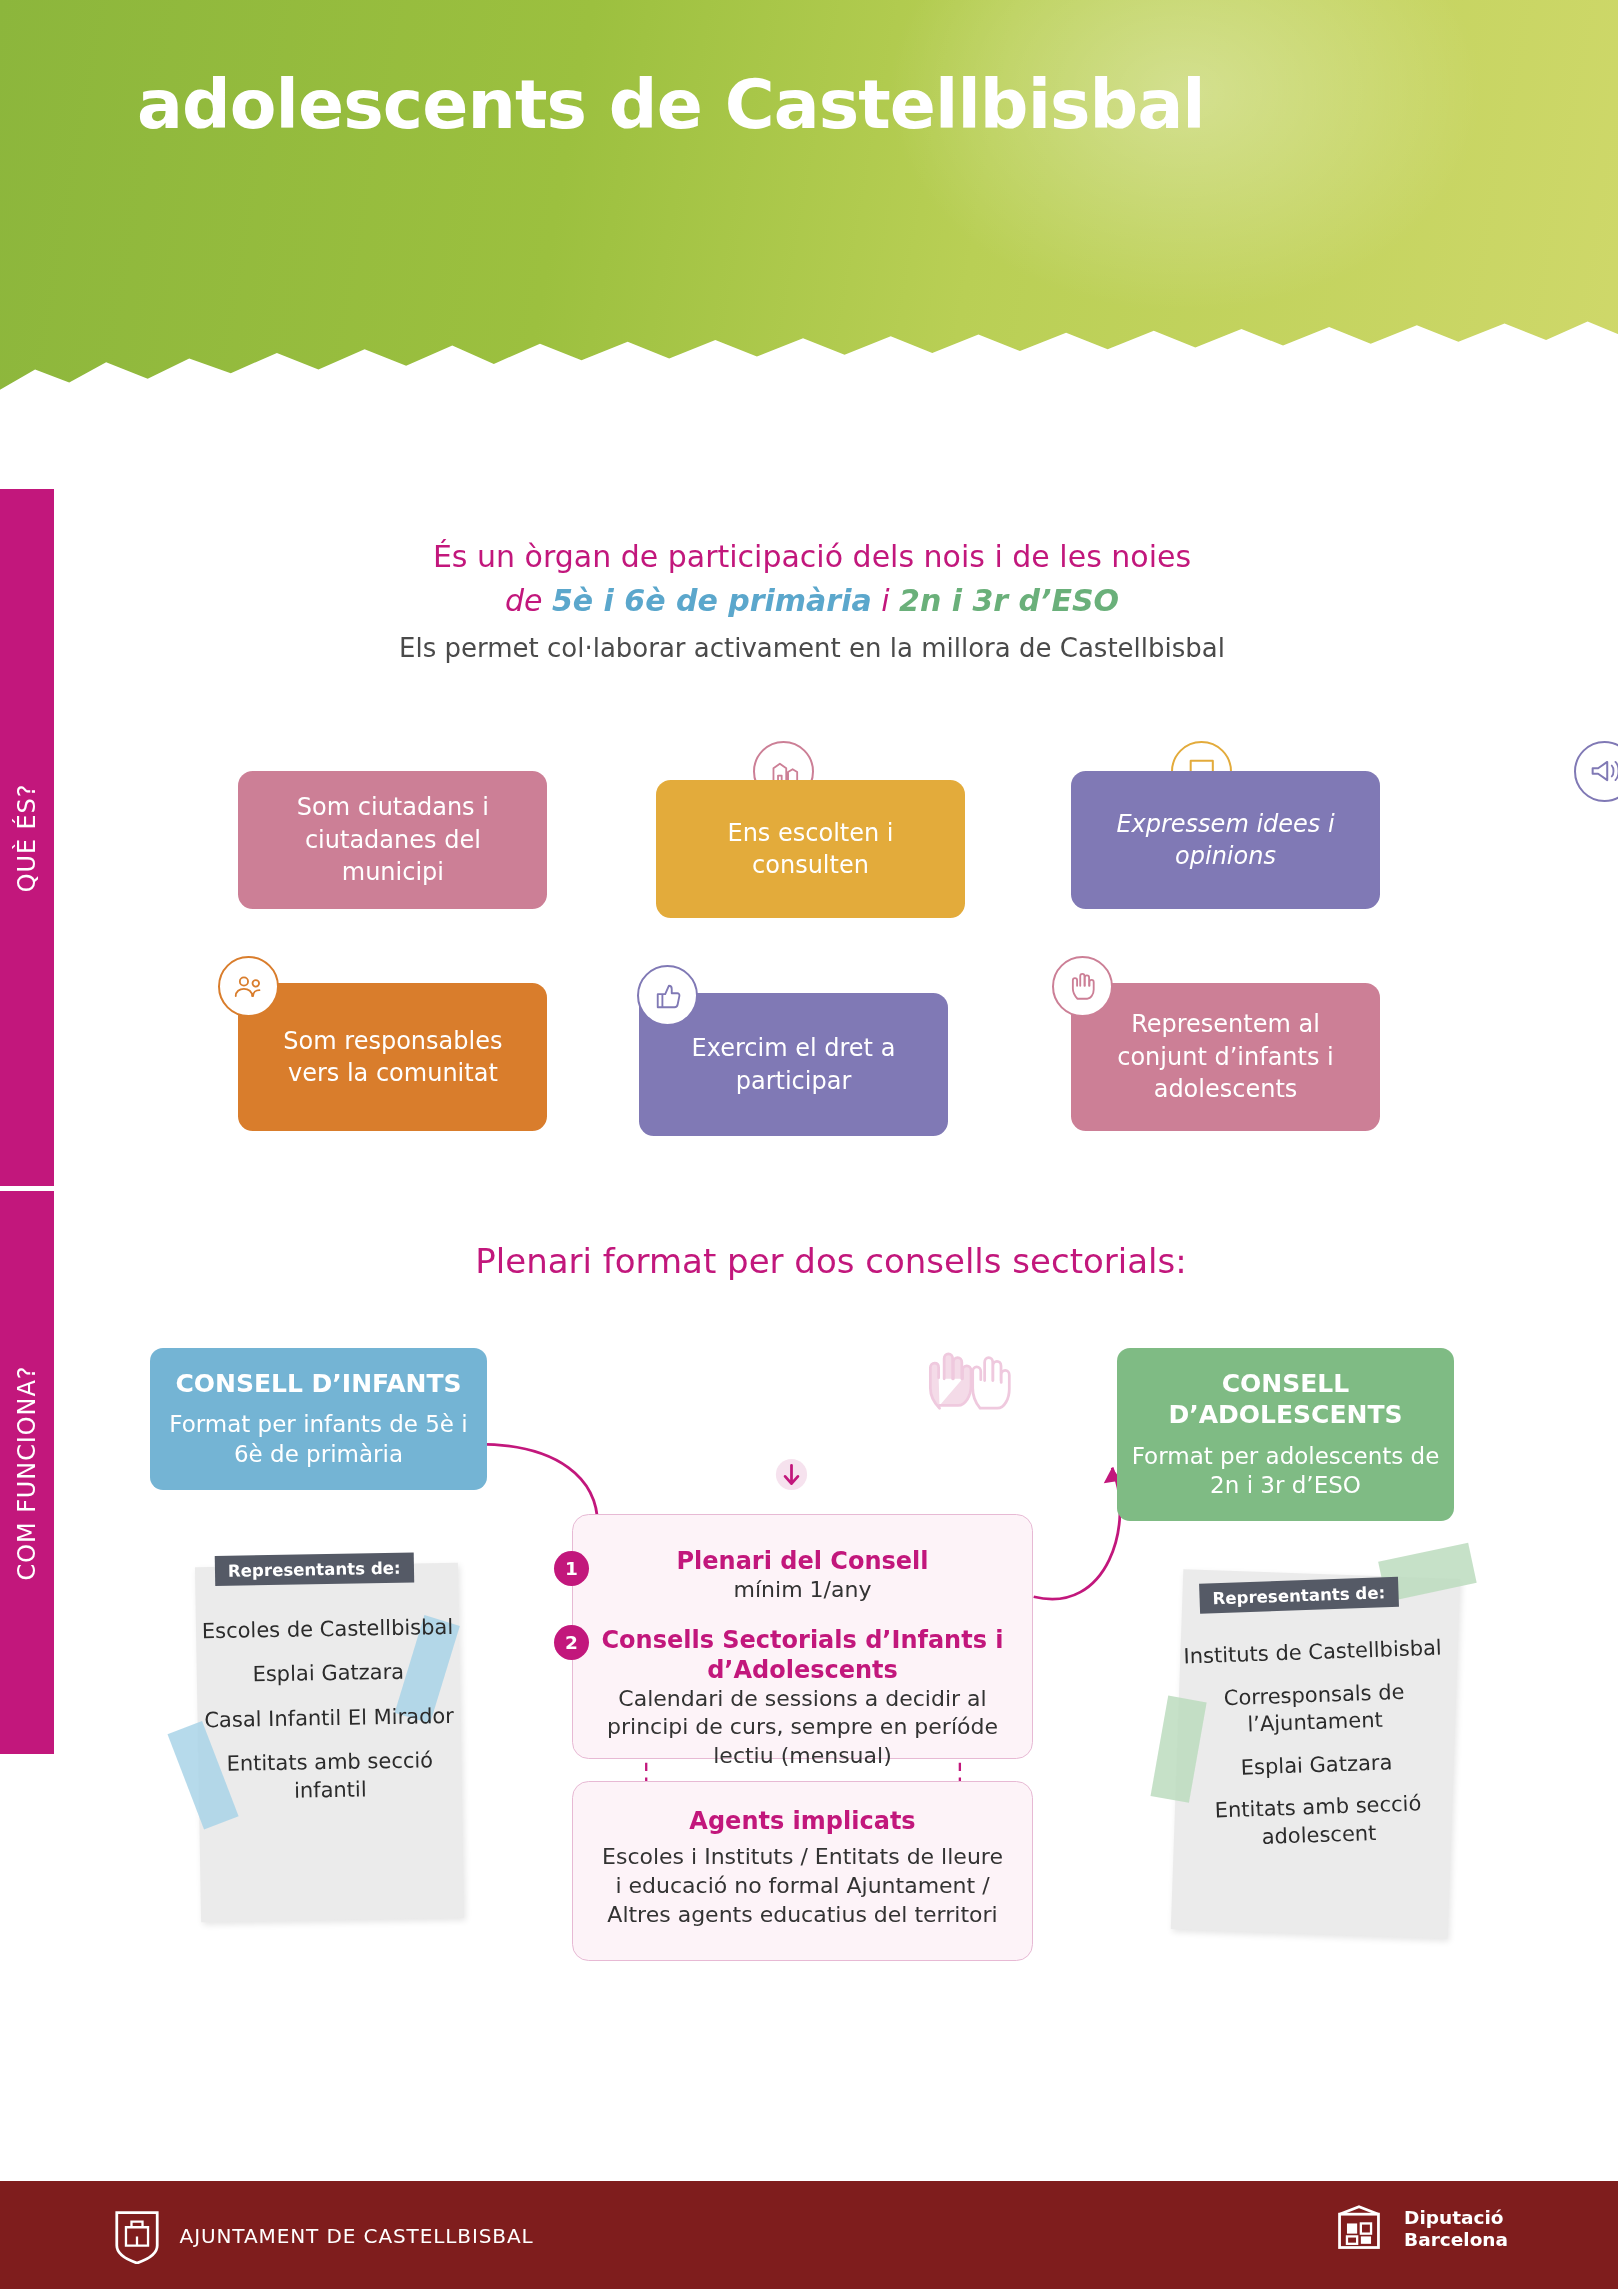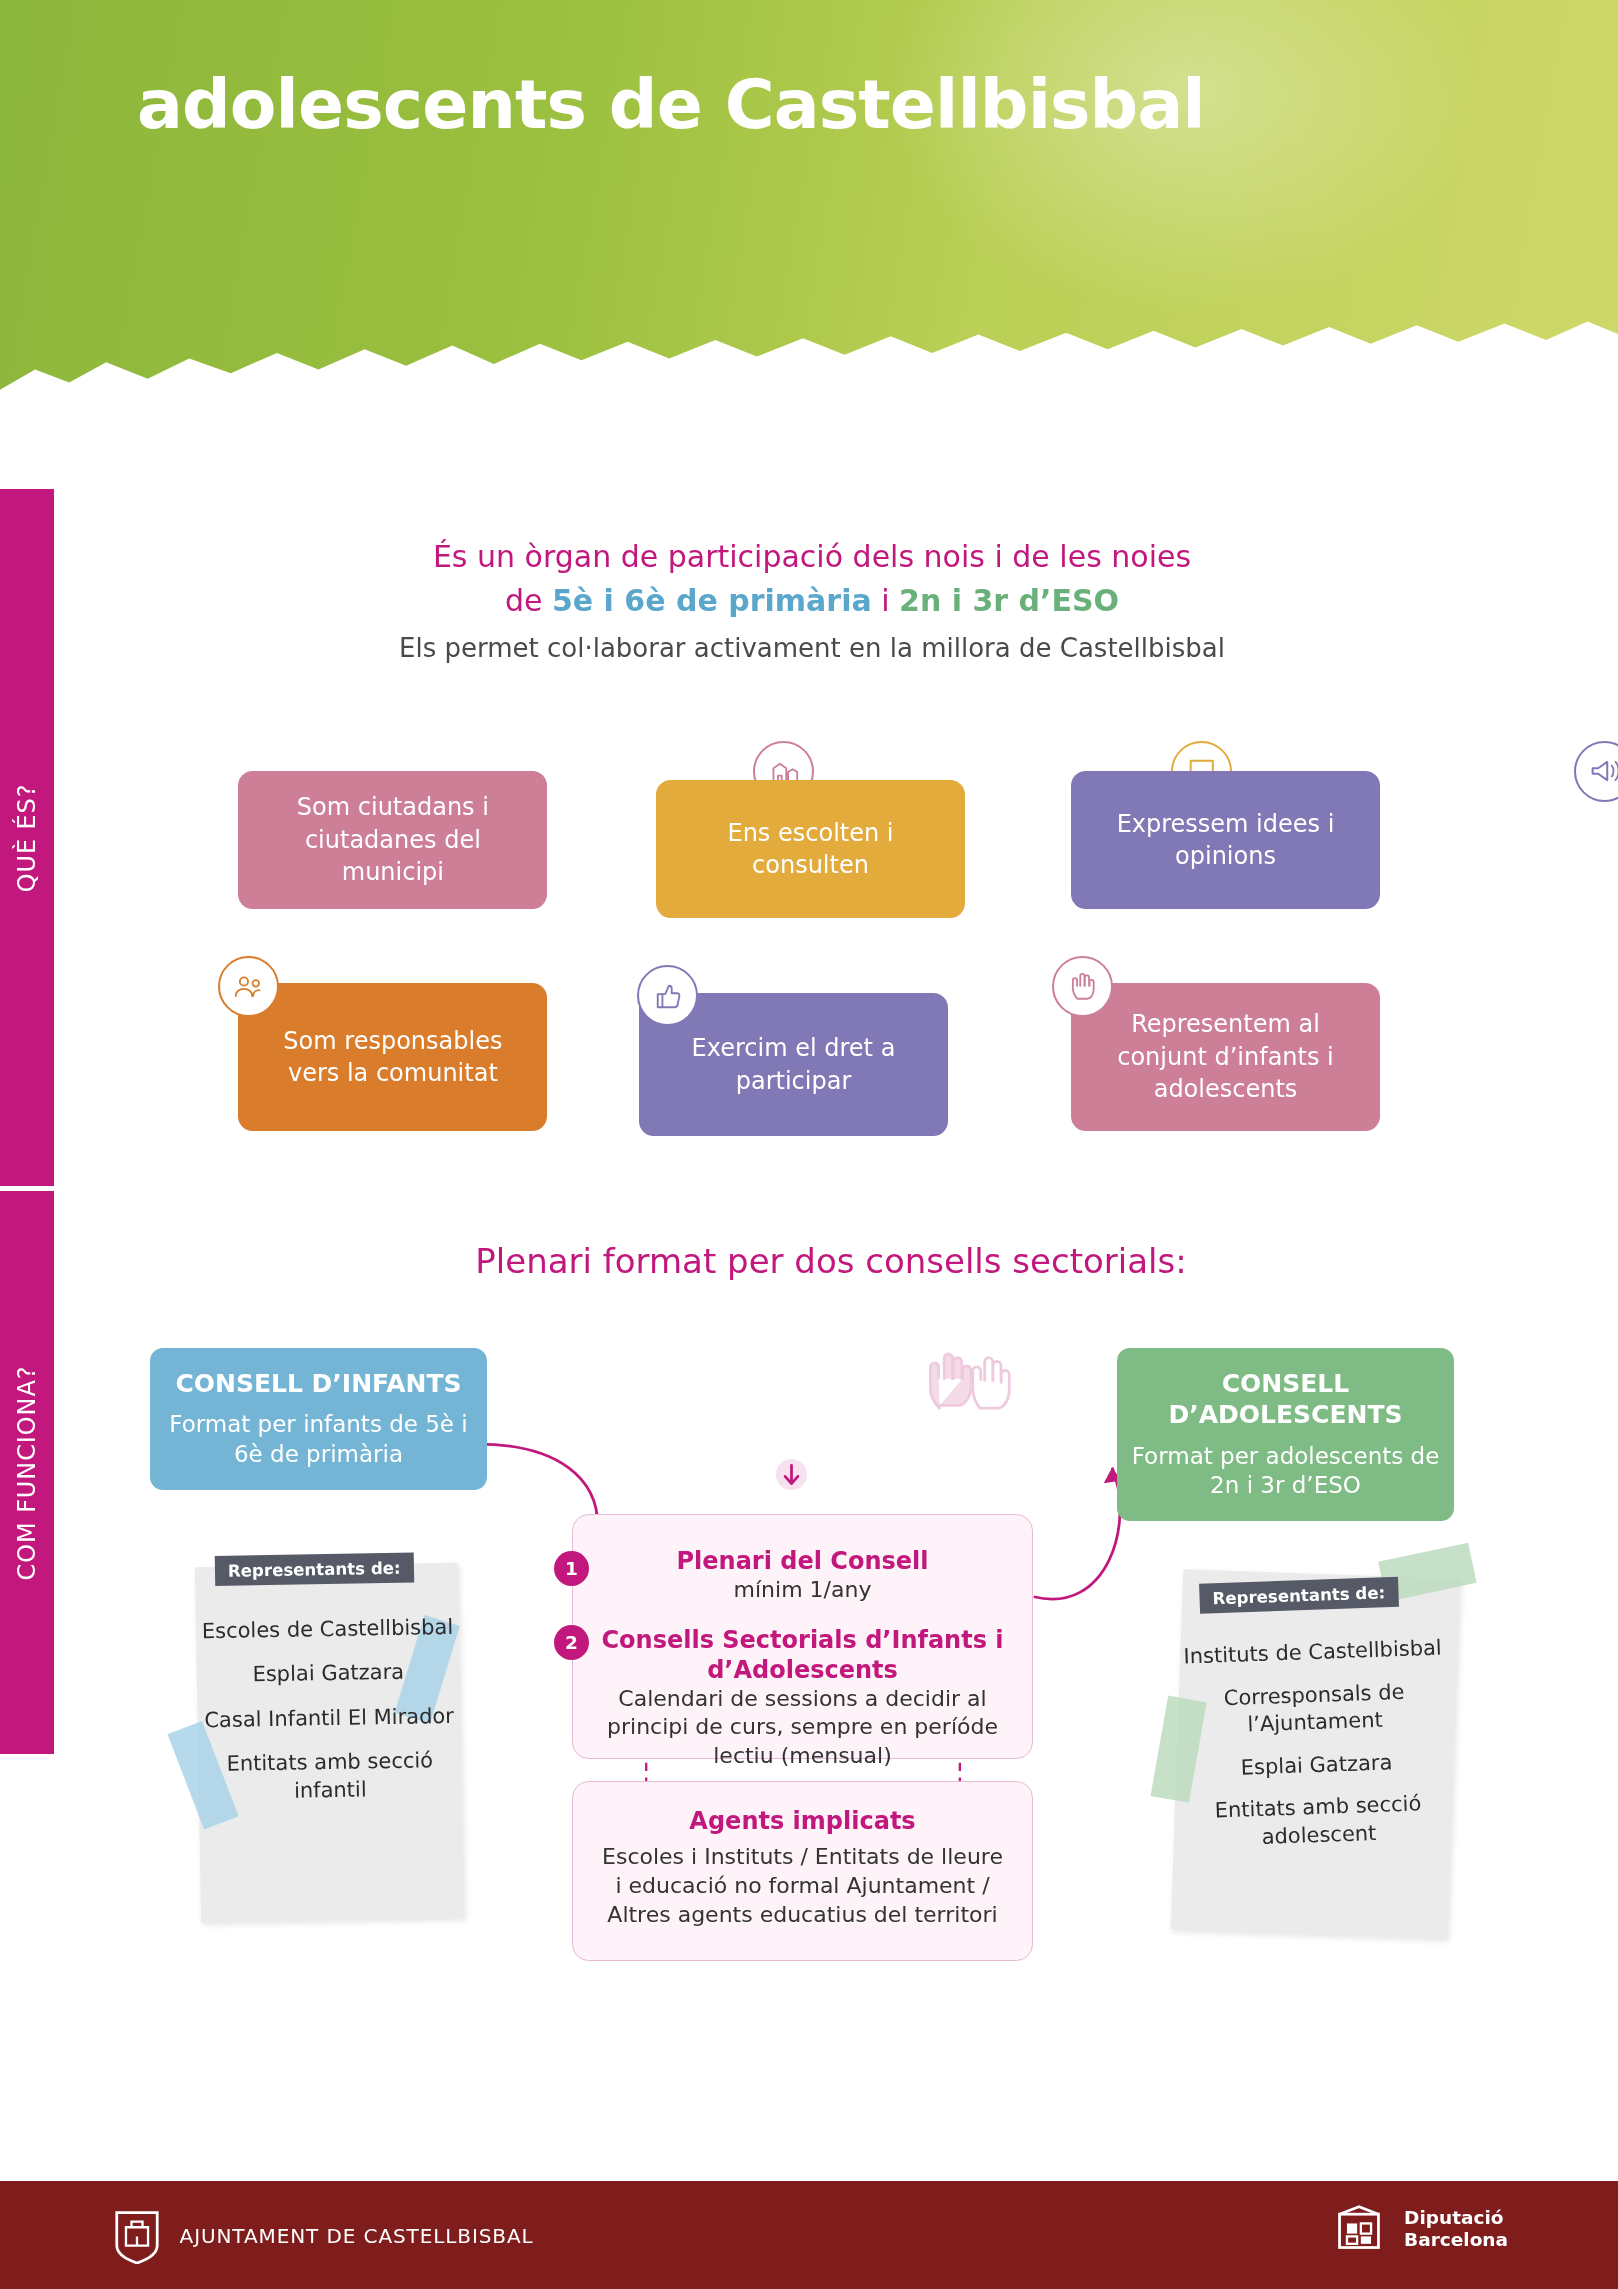--- a/index.html
+++ b/index.html
@@ -49,21 +49,21 @@
   #tab-que-es{top:489px;height:697px;}
   #tab-com-funciona{top:1191px;height:563px;background:#c2177c;}
   
   .intro{
     position:absolute;left:212px;top:535px;width:1200px;text-align:center;
   }
   .intro .l1{
     color:#c2177c;font-size:30px;line-height:1.45;
   }
   .intro .l2{
-    color:#c2177c;font-size:30px;line-height:1.45;font-weight:bold;
+    color:#c2177c;font-size:30px;line-height:1.45;font-weight:bold;font-style:italic;
   }
   .intro .l2 .plain{font-weight:normal;}
   .blue{color:#5ba7cc;}
   .green{color:#6ab07a;}
   .intro .l3{
     color:#4a4a4a;font-size:26px;margin-top:11px;
   }
   
   .cards{
     position:absolute;left:231px;top:748px;width:1163px;height:415px;
@@ -78,21 +78,21 @@
     position:absolute;width:61px;height:61px;border-radius:50%;
     background:#ffffff;display:flex;align-items:center;justify-content:center;
     box-sizing:border-box;
   }
   .card-icon svg{display:block;}
   
   #card-0{left:7.4px;top:23px;height:138px;background:#cc7f96;}
   #icon-0{left:522px;top:-7.4px;border:2.8px solid #cc7f96;}
   #card-1{left:425px;top:32px;height:138px;background:#e3ab3b;}
   #icon-1{left:940px;top:-7.4px;border:2.8px solid #e3ab3b;}
-  #card-2{left:840px;top:23px;height:138px;background:#8079b5;}
+  #card-2{left:840px;top:23px;height:138px;background:#8079b5;font-style:italic;}
   #icon-2{left:1343px;top:-7.4px;border:2.8px solid #8079b5;}
   
   #card-3{left:7.4px;top:235px;height:148px;background:#d97d2c;}
   #icon-3{left:-13px;top:208px;border:2.8px solid #d97d2c;}
   #card-4{left:408px;top:245px;height:143px;background:#8079b5;}
   #icon-4{left:406px;top:217px;border:2.8px solid #8079b5;}
   #card-5{left:840px;top:235px;height:148px;background:#cc7f96;}
   #icon-5{left:821px;top:208px;border:2.8px solid #cc7f96;}
   
   .plenari-title{

